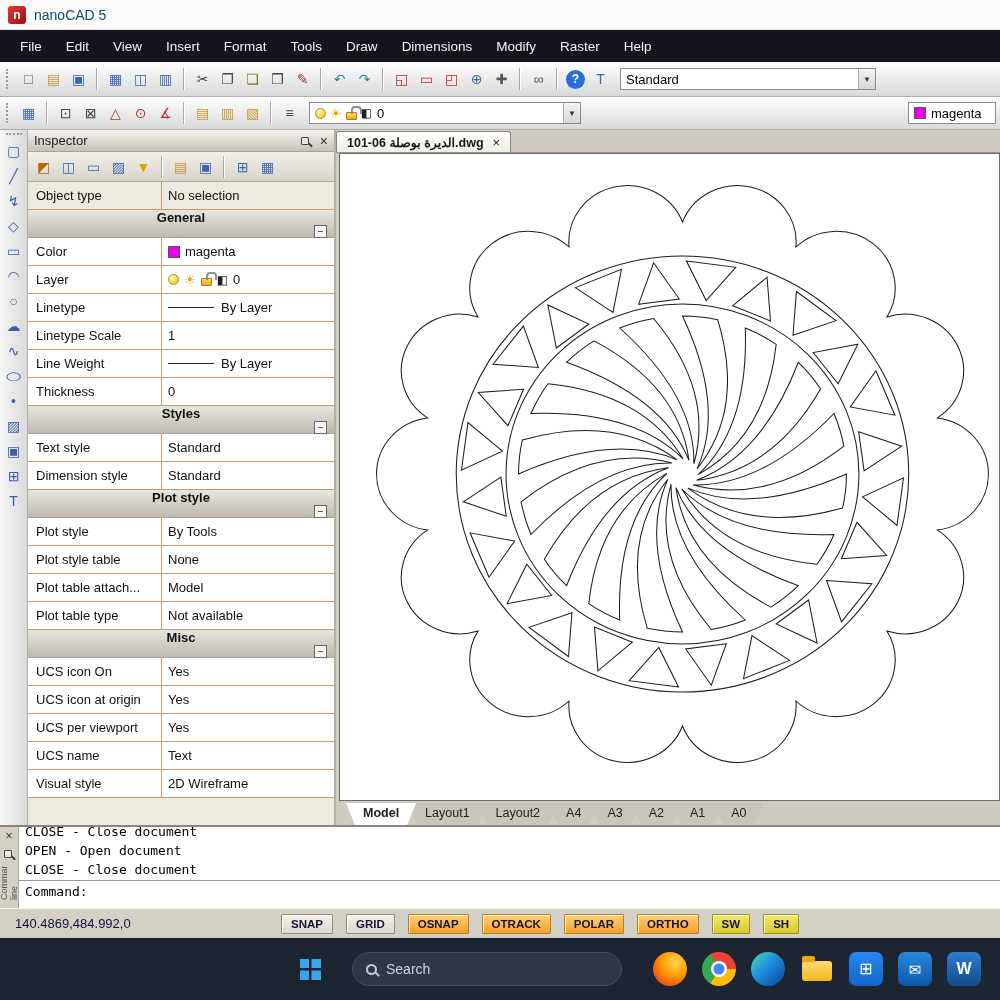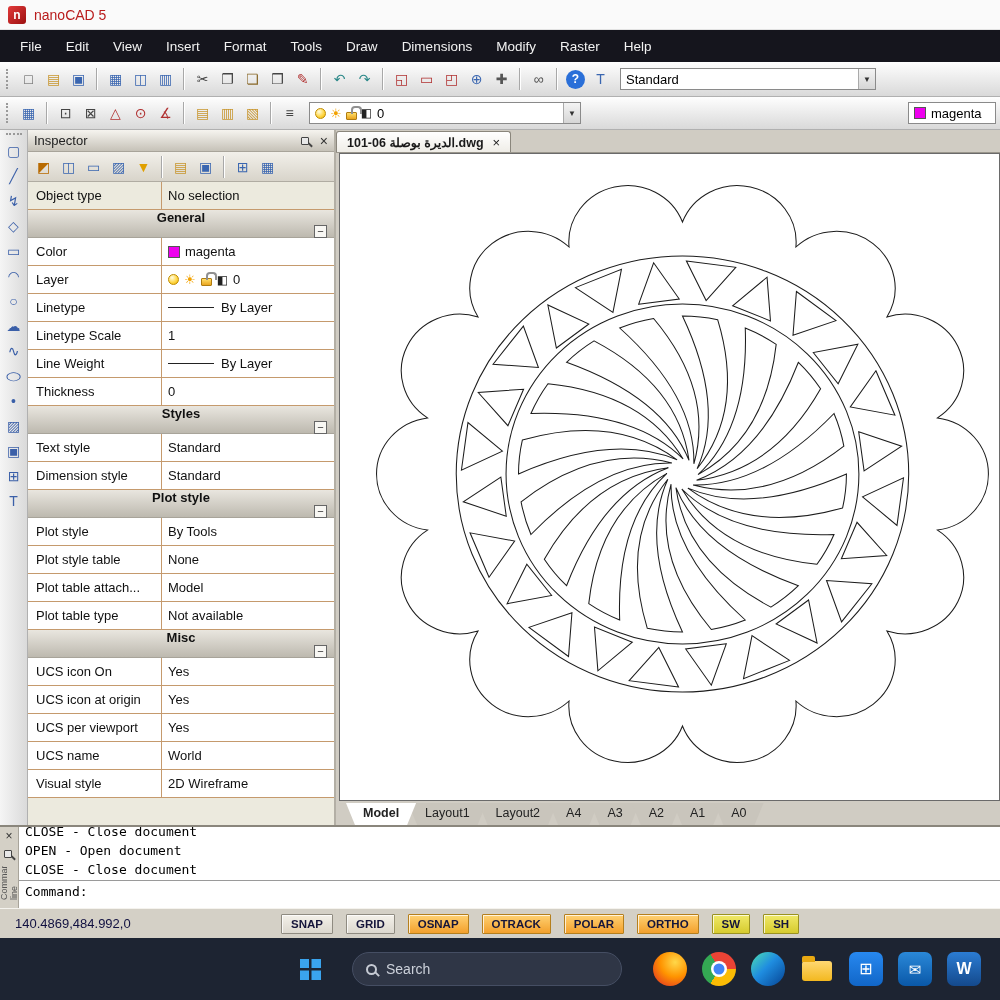--- a/index.html
+++ b/index.html
@@ -3,21 +3,21 @@
 <meta charset="utf-8">
 <style>
   *{margin:0;padding:0;box-sizing:border-box;}
   html,body{width:1000px;height:1000px;overflow:hidden;}
   body{font-family:"Liberation Sans",sans-serif;background:#d8d4cb;}
   .screen{width:1000px;height:1000px;display:flex;flex-direction:column;}
 
   
   .titlebar{height:30px;background:#fafafa;border-bottom:1px solid #e2e2e2;display:flex;align-items:center;padding-left:8px;gap:8px;flex:0 0 auto;}
   .applogo{width:18px;height:18px;border-radius:3px;background:linear-gradient(135deg,#e23a3a,#9c1010);color:#fff;display:flex;align-items:center;justify-content:center;font-size:12px;font-weight:bold;}
-  .title-text{font-size:14px;color:#b91c1c;}
+  .title-text{font-size:14px;color:#0c4a6e;}
 
   
   .menubar{height:32px;background:#15151d;display:flex;align-items:center;padding-left:8px;flex:0 0 auto;}
   .menu-item{color:#f2f2f2;font-size:13.5px;padding:7px 12px;cursor:default;}
 
   
   .toolbar{display:flex;align-items:center;padding:0 4px;background:linear-gradient(#fefefe,#d9d9d9);border-bottom:1px solid #b0b0b0;flex:0 0 auto;}
   .t1{height:35px;}
   .t2{height:33px;}
   .grip{width:6px;height:20px;border-left:2px dotted #9a9a9a;margin:0 5px 0 2px;}
@@ -483,21 +483,21 @@
           </div>
           <div class="prow" data-name="property-row">
             <div class="pcell plabel" data-name="property-label">UCS per viewport</div>
             <div class="pcell pvalue" data-name="property-value">
               <span data-name="property-text">Yes</span>
             </div>
           </div>
           <div class="prow" data-name="property-row">
             <div class="pcell plabel" data-name="property-label">UCS name</div>
             <div class="pcell pvalue" data-name="property-value">
-              <span data-name="property-text">World</span>
+              <span data-name="property-text">Text</span>
             </div>
           </div>
           <div class="prow" data-name="property-row">
             <div class="pcell plabel" data-name="property-label">Visual style</div>
             <div class="pcell pvalue" data-name="property-value">
               <span data-name="property-text">2D Wireframe</span>
             </div>
           </div>
         </div>
     </div>

